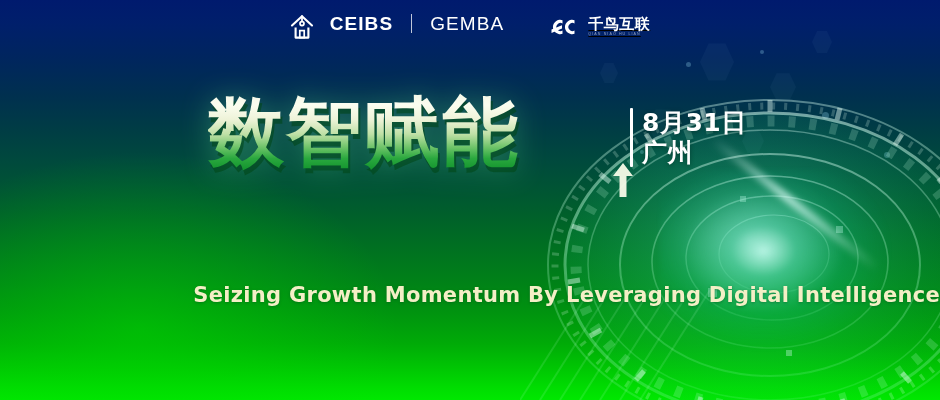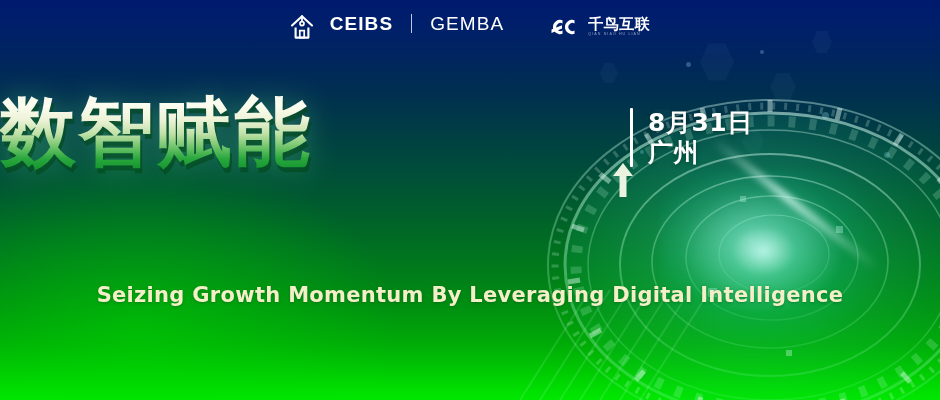--- a/index.html
+++ b/index.html
@@ -93,21 +93,21 @@
   .logo-divider {
     width: 1px; height: 19px;
     background: rgba(255,255,255,0.75);
     margin: 0 2px;
   }
   .logo-gemba-text {
     color: #ffffff; font-size: 19px; font-weight: normal;
     letter-spacing: 1.1px; line-height: 1;
   }
   .logo-gap { width: 10px; }
-  .logo-qianniao { display: flex; align-items: center; gap: 6px; }
+  .logo-qianniao { display: flex; align-items: center; gap: 6px; text-decoration: underline; }
   .logo-mark-qn { width: 32px; height: 20px; display: block; }
   .logo-qn-texts { display: flex; flex-direction: column; align-items: flex-start; gap: 1px; }
   .logo-qn-cn {
     color: #ffffff; font-size: 15px; font-weight: bold;
     letter-spacing: 0.5px; line-height: 1;
     font-family: "DejaVu Sans", "Liberation Sans", sans-serif;
   }
   .logo-qn-en {
     color: rgba(255,255,255,0.55); font-size: 3.6px;
     letter-spacing: 1.1px; line-height: 1;
@@ -116,21 +116,21 @@
 
   
   .headline-wrap {
     position: absolute;
     left: 0; top: 92px; width: 100%;
   }
   .headline-row {
     display: flex; align-items: flex-start;
     position: relative;
   }
-  .headline-row-1 { }
+  .headline-row-1 { padding-left: 208px; }
   .headline-row-2 { padding-left: 296px; margin-top: -6px; }
 
   .hl-text {
     font-family: "DejaVu Sans", "Liberation Sans", sans-serif;
     font-size: 76px;
     font-weight: bold;
     line-height: 1.06;
     letter-spacing: 2px;
     white-space: nowrap;
     background: linear-gradient(to bottom,
@@ -154,21 +154,21 @@
     position: absolute;
     left: 612px; top: -4px;
     width: 22px; height: 34px;
     pointer-events: none;
   }
 
   
   .date-block {
     position: absolute;
     left: 630px; top: 108px;
-    display: flex; align-items: stretch; gap: 15px;
+    display: flex; align-items: stretch; gap: 9px;
   }
   .date-bar {
     width: 3px;
     background: #ffffff;
     border-radius: 1px;
   }
   .date-texts { display: flex; flex-direction: column; justify-content: center; }
   .date-line {
     color: #ffffff;
     font-family: "DejaVu Sans", "Liberation Sans", sans-serif;
@@ -177,21 +177,21 @@
     line-height: 1.18;
     letter-spacing: 0.5px;
     text-shadow: 0 1px 4px rgba(0,40,30,0.55);
     white-space: nowrap;
   }
 
   
   .subtitle {
     position: absolute;
     left: 0; right: 0; top: 283px;
-    text-align: center;
+    text-align: right;
     color: #f4efc6;
     font-family: "DejaVu Sans", "Liberation Sans", sans-serif;
     font-size: 21px;
     font-weight: bold;
     letter-spacing: 0.3px;
     text-shadow: 0 1px 3px rgba(0,80,30,0.45);
     white-space: nowrap;
   }
 
   

